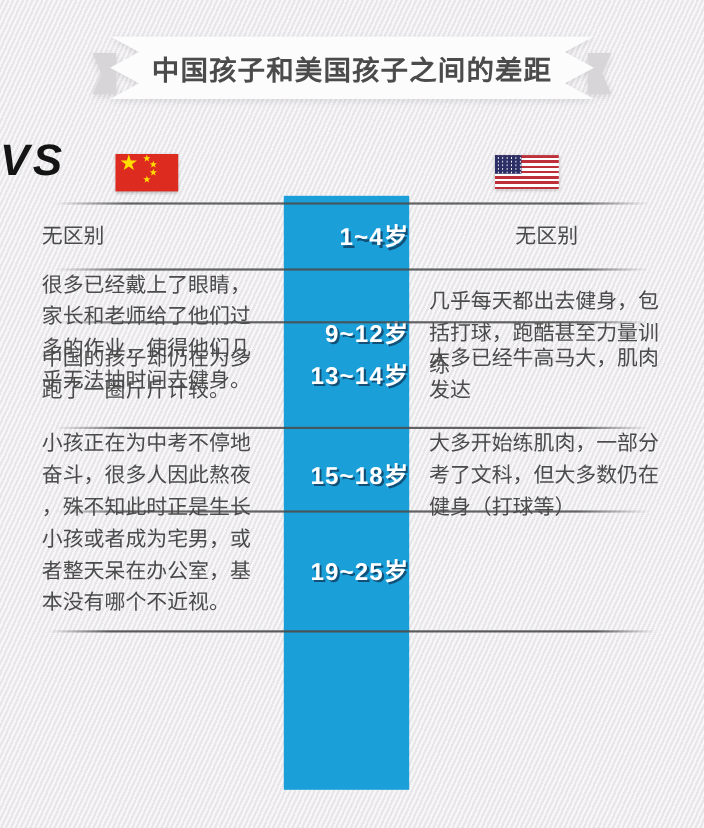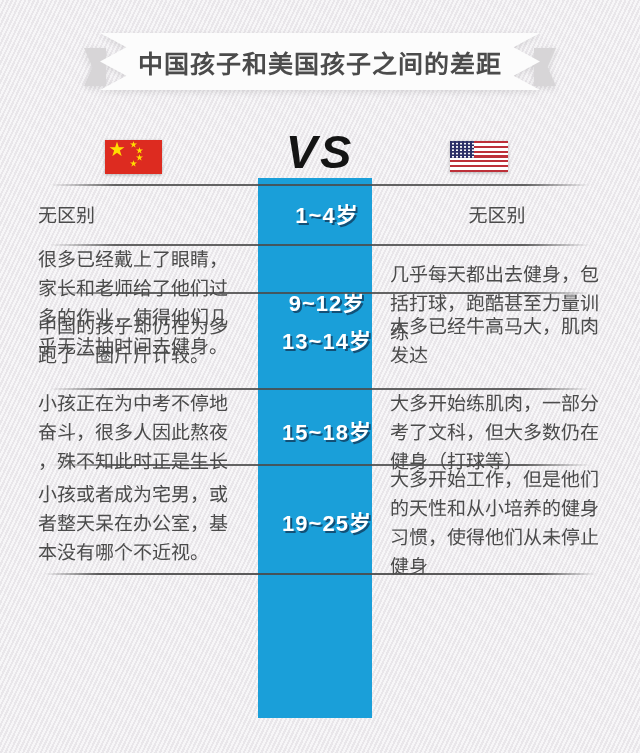--- a/index.html
+++ b/index.html
@@ -32,22 +32,22 @@
   .s1{left:25px;top:1px;font-size:7px;}
   .s2{left:31px;top:7px;font-size:7px;}
   .s3{left:31px;top:14px;font-size:7px;}
   .s4{left:25px;top:20px;font-size:7px;}
   .flag-us{left:450px;top:141px;width:58px;height:31px;
     background:repeating-linear-gradient(180deg,
       #bd3039 0px,#bd3039 2.39px,#ffffff 2.39px,#ffffff 4.77px);}
   .canton{position:absolute;left:0;top:0;width:24px;height:16.7px;background:#2b2f66;
     background-image:radial-gradient(#ffffff 0.7px, rgba(255,255,255,0) 0.9px);
     background-size:4px 3.3px;background-position:1px 1px;}
-  .vs{position:absolute;left:0;right:0;top:124px;text-align:center;
-    font-size:47px;font-weight:900;font-style:italic;color:#141414;letter-spacing:3px;}
+  .vs{position:absolute;left:0;right:0;top:124px;text-align:left;
+    font-size:40px;font-weight:900;font-style:italic;color:#141414;letter-spacing:3px;}
 
   
   .age-col{position:absolute;left:258px;top:178px;width:114px;height:540px;background:#1a9fd9;}
   .rows{position:absolute;left:0;top:185px;width:640px;}
   .row{display:grid;grid-template-columns:258px 114px 268px;position:relative;}
   .row::before{content:"";position:absolute;top:-1px;left:50px;right:50px;height:2px;
     background:linear-gradient(90deg,rgba(74,74,74,0) 0%,rgba(74,74,74,.85) 12%,
       rgba(74,74,74,.85) 88%,rgba(74,74,74,0) 100%);}
   .rows::after{content:"";position:absolute;bottom:-1px;left:44px;right:44px;height:2px;
     background:linear-gradient(90deg,rgba(74,74,74,0) 0%,rgba(74,74,74,.9) 10%,
@@ -56,21 +56,21 @@
   .row:nth-child(2){height:48px;}
   .row:nth-child(3){height:96px;}
   .row:nth-child(4){height:76px;}
   .row:nth-child(5){height:109px;border-radius:31px;}
   .row:nth-child(6){height:104px;}
   .cell{display:flex;align-items:center;font-size:19px;line-height:29px;color:#4b4b4b;}
   .cell span{line-break:anywhere;}
   .cell-left{padding:0 26px 0 38px;}
   .cell-right{padding:0 36px 0 18px;}
   .row:nth-child(1) .cell-right{justify-content:center;}
-  .cell-age{justify-content:center;font-size:22px;font-weight:700;color:#ffffff;
+  .cell-age{justify-content:flex-end;font-size:22px;font-weight:700;color:#ffffff;
     text-shadow:2px 2px 0 rgba(16,60,94,.8);letter-spacing:1px;margin-left:24px;}
 </style>
 </head>
 <body>
 
 <div class="stage">
 
   <div class="banner-wrap">
     <div class="banner-tail left"></div>
     <div class="banner-tail right"></div>
@@ -136,19 +136,16 @@
           <span>大多开始练肌肉，一部分考了文科，但大多数仍在健身（打球等）</span>
         </div>
     </div>
     <div class="row">
       <div class="cell cell-left">
           <span>小孩或者成为宅男，或者整天呆在办公室，基本没有哪个不近视。</span>
         </div>
       <div class="cell cell-age">
           <span>19~25岁</span>
         </div>
-      <div class="cell cell-right">
-          <span>大多开始工作，但是他们的天性和从小培养的健身习惯，使得他们从未停止健身</span>
-        </div>
     </div>
   </div>
 
 </div>
 
 </body></html>

